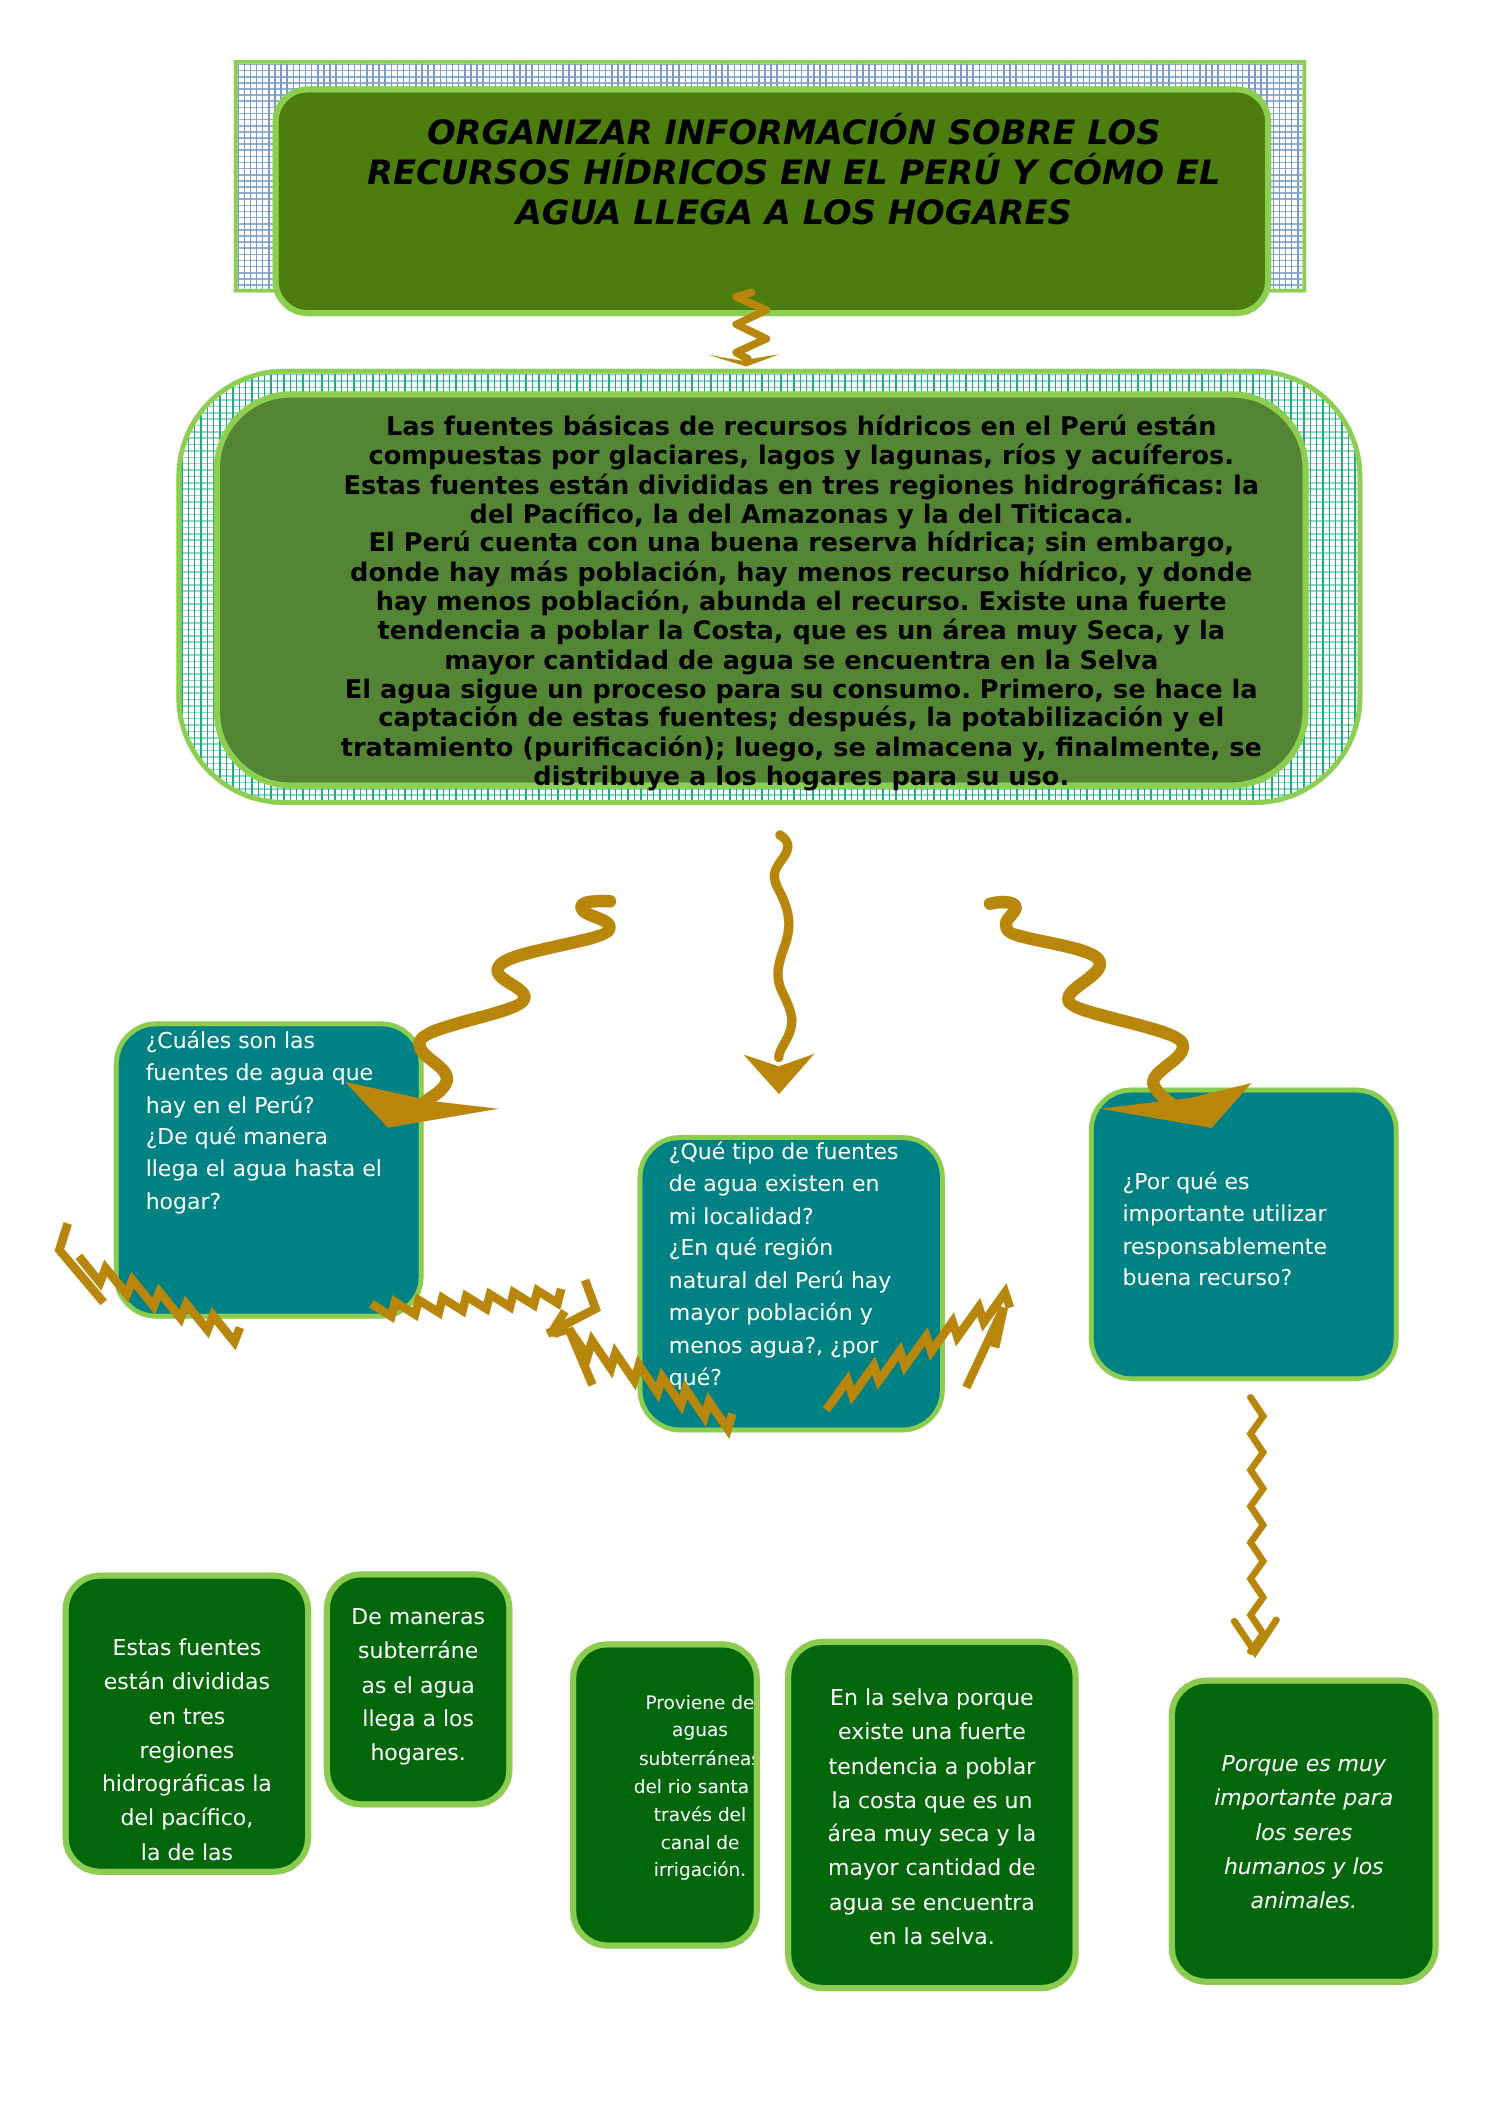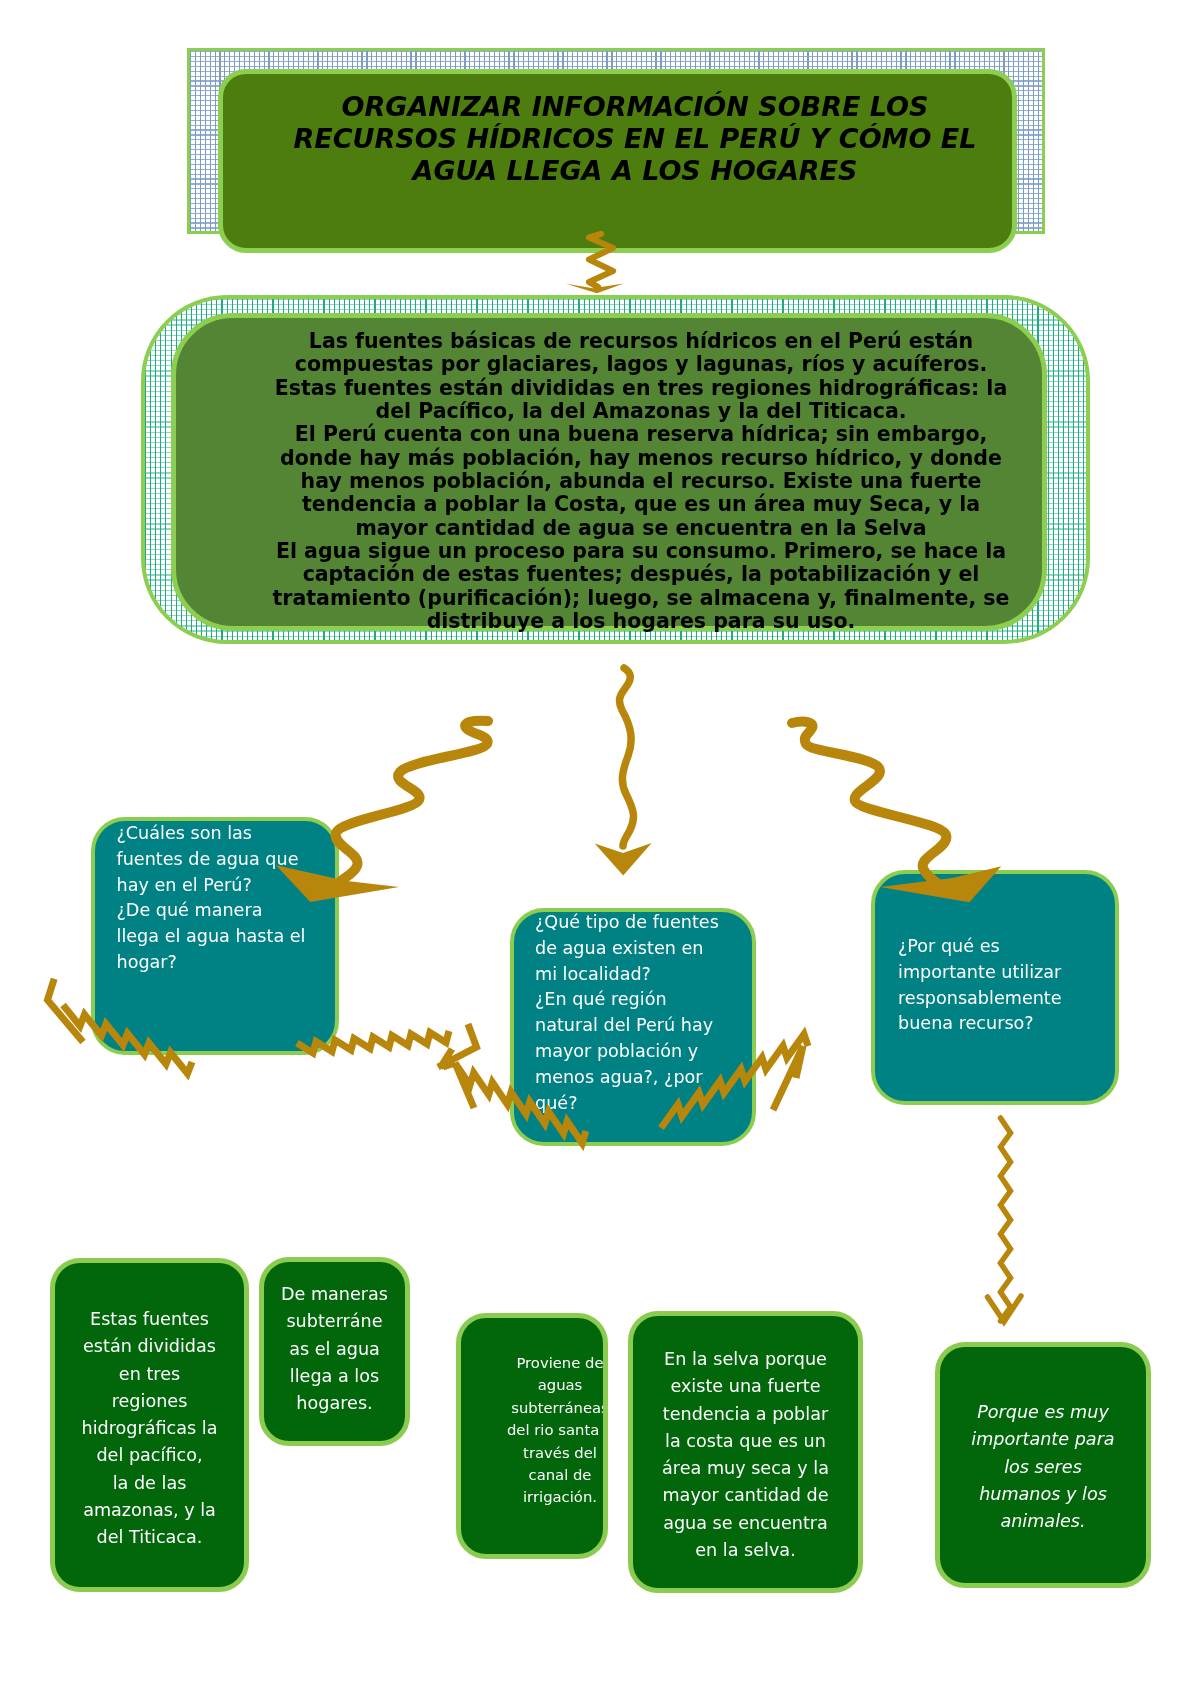--- a/index.html
+++ b/index.html
@@ -44,21 +44,21 @@
   svg.arrows{position:absolute;left:0;top:0;width:1200px;height:1698px;overflow:visible;}
 
   .rbox .txt{font-size:17.6px;line-height:25.8px;}
   #q1{left:90.5px;top:817px;width:248px;height:238px;}
   #q1 .txt{top:0px;text-align:left;left:22px;width:calc(100% - 21px);}
   #q2{left:510px;top:908px;width:246px;height:238px;}
   #q2 .txt{top:-2px;text-align:left;left:21px;width:calc(100% - 21px);}
   #q3{left:871px;top:870px;width:248px;height:235px;}
   #q3 .txt{top:60px;text-align:left;left:23px;width:calc(100% - 21px);}
 
-  #a1{left:50px;top:1258px;width:199px;height:334px;}
+  #a1{left:50px;top:1258px;width:199px;height:242px;}
   #a1 .txt{top:43px;line-height:27.3px;}
   #a2{left:259px;top:1257px;width:151px;height:189px;}
   #a2 .txt{top:19px;line-height:27.3px;}
   #a3{left:456px;top:1313px;width:152px;height:246px;}
   #a3 .txt{top:34px;font-size:14.8px;line-height:22.4px;margin-left:28px;}
   #a4{left:628px;top:1311px;width:235px;height:282px;}
   #a4 .txt{top:30px;line-height:27.3px;}
   #a5{left:935px;top:1342px;width:216px;height:246px;}
   #a5 .txt{top:52px;line-height:27.3px;font-style:italic;}
 </style>

